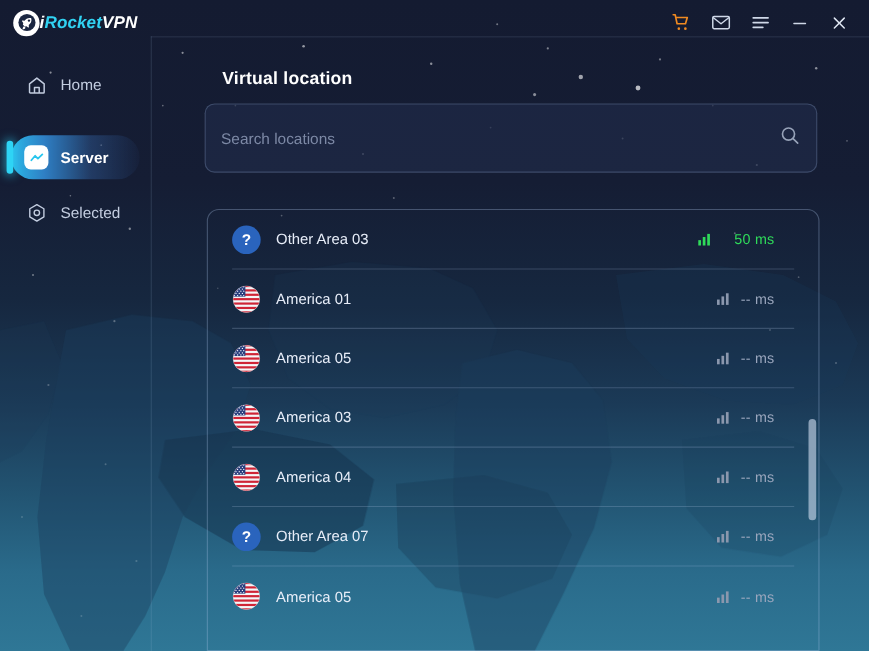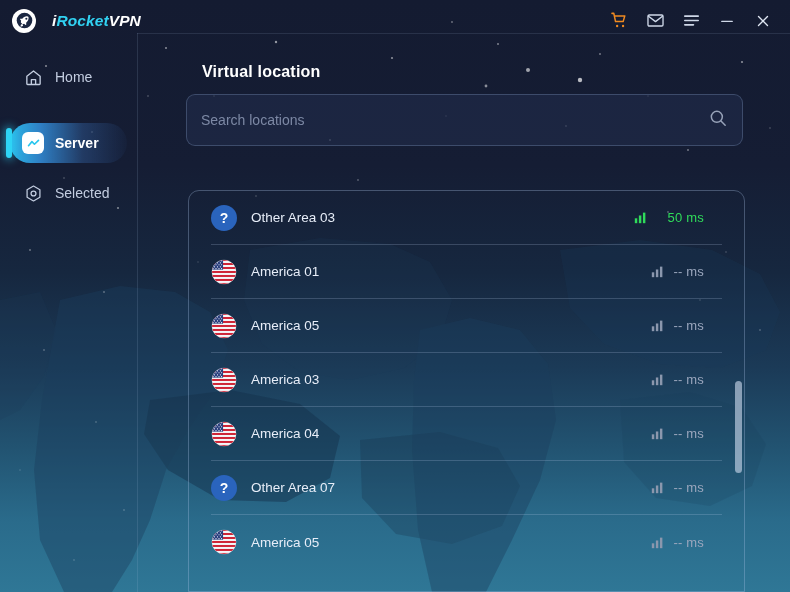--- a/index.html
+++ b/index.html
@@ -25,21 +25,21 @@
     overflow:hidden;
   }
   #stars { position:absolute; inset:0; pointer-events:none; }
   #worldmap { position:absolute; inset:0; pointer-events:none; opacity:.55; }
 
   
   #titlebar {
     position:absolute; left:0; top:0; width:790px; height:41px;
     display:flex; align-items:center; z-index:6;
   }
-  #logo-zone { width:137px; height:41px; display:flex; align-items:center; padding-left:12px; gap:16px; }
+  #logo-zone { width:137px; height:41px; display:flex; align-items:center; padding-left:12px; gap:0; }
   .logo-badge {
     width:24px; height:24px; border-radius:50%;
     background:#fff; display:flex; align-items:center; justify-content:center; flex:0 0 auto;
   }
   .logo-text { font-size:15.5px; font-weight:bold; font-style:italic; letter-spacing:.1px; white-space:nowrap; }
   .logo-text .c { color:#31d2f2; }
   .logo-text .w { color:#ffffff; }
 
   #win-actions { margin-left:auto; display:flex; align-items:center; gap:2px; padding-right:10px; }
   .win-btn {
@@ -85,21 +85,21 @@
 
   
   #content { position:absolute; left:137px; top:41px; width:653px; height:551px; z-index:4; }
 
   .section-title {
     font-size:16px; font-weight:bold; color:#ffffff; letter-spacing:.2px;
   }
   #vl-title { position:absolute; left:49px; top:22px;margin-left:16px; }
 
   #search-box {
-    position:absolute; left:49px; top:53px; width:557px; height:52px;
+    position:absolute; left:49px; top:53px; width:557px; height:63px;
     background:rgba(32,43,74,.62);
     border:1px solid rgba(150,175,215,.28);
     border-radius:9px;
     display:flex; align-items:center; padding:0 14px;
   }
   #search-input {
     flex:1; background:transparent; border:none; outline:none;
     color:#dce4f2; font-size:14px; font-family:"Liberation Sans", sans-serif;
   }
   #search-input::placeholder { color:#7d89a5; }

